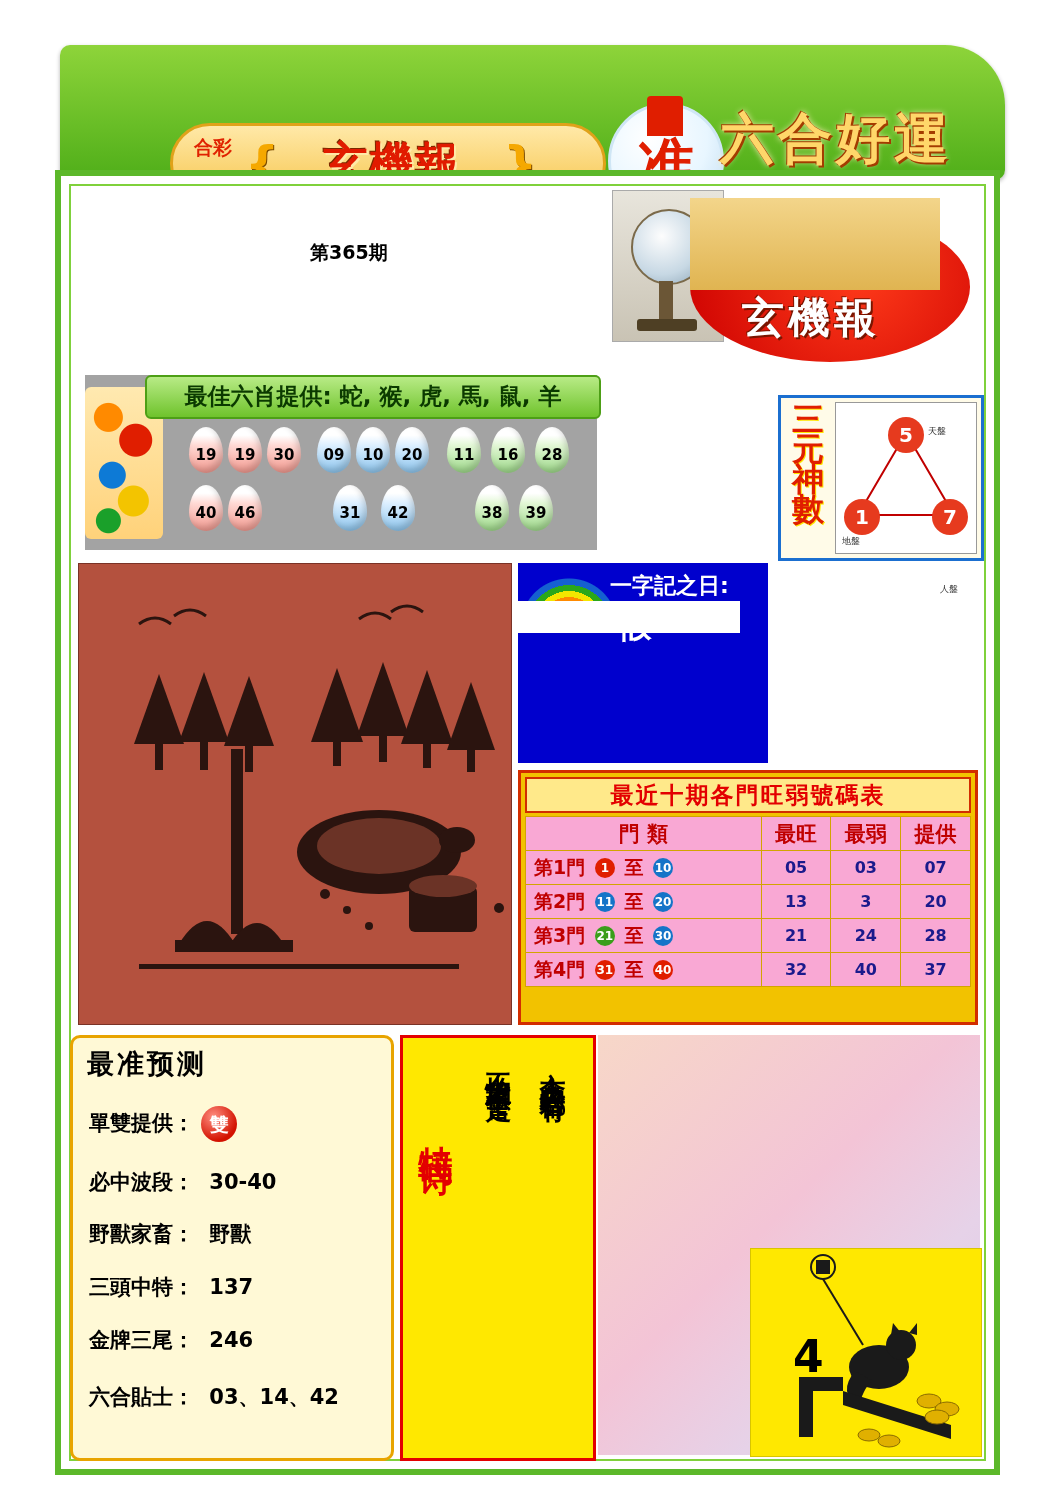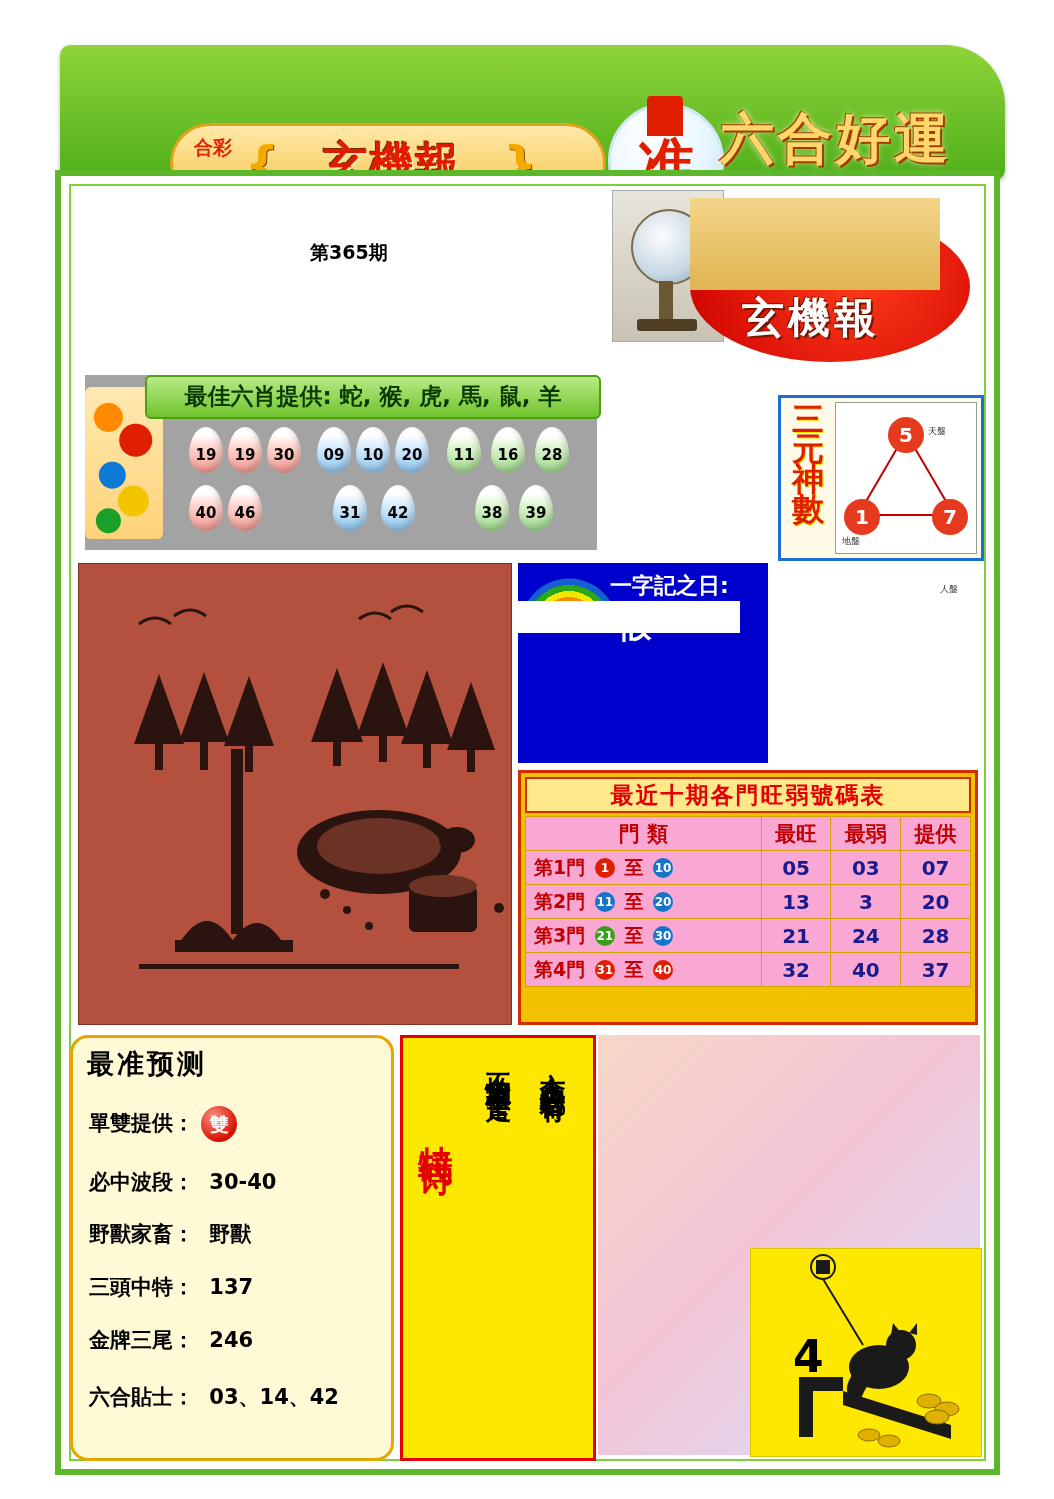--- a/index.html
+++ b/index.html
@@ -179,21 +179,21 @@
     position:absolute;left:518px;top:770px;width:460px;height:255px;
     background:#f2c200;border:3px solid #d22d00;padding:4px;box-sizing:border-box;
   }
   .tablebox .tb-title{
     height:32px;line-height:32px;text-align:center;font-size:23px;font-weight:bold;
     color:#e30000;background:#ffe98a;border:2px solid #d22d00;
     letter-spacing:2px;
   }
   table.wtab{width:100%;border-collapse:collapse;margin-top:3px;background:#f9a8d4;}
   table.wtab th,table.wtab td{
-    border:1px solid #d2a400;font-size:20px;text-align:center;height:31px;color:#1a1a8c;
+    border:1px solid #d2a400;font-size:16px;text-align:center;height:31px;color:#1a1a8c;
     font-weight:bold;
   }
   table.wtab th{color:#c00000;font-size:21px;}
   table.wtab td.gate{color:#c00000;text-align:left;padding-left:8px;font-size:19px;}
   .minib{
     display:inline-block;width:20px;height:20px;border-radius:50%;color:#fff;font-size:12px;
     line-height:20px;text-align:center;vertical-align:middle;margin:0 3px;
   }
   .minib.r{background:#e01e00;}
   .minib.b{background:#1574c8;}
@@ -212,21 +212,21 @@
     position:absolute;left:54px;top:4px;width:140px;height:150px;background:#fff;border:1px solid #999;
   }
   .sy-node{
     position:absolute;width:36px;height:36px;border-radius:50%;background:#e63a1e;
     color:#fff;font-size:20px;font-weight:bold;text-align:center;line-height:36px;
   }
   .sy-tag{position:absolute;font-size:9px;color:#333;}
   
   .predbox{
     position:absolute;left:70px;top:1035px;width:318px;height:420px;
-    background:#fff9d6;border:3px solid #e8a400;border-radius:18px;
+    background:#fff9d6;border:3px solid #e8a400;border-radius:10px;
   }
   .predbox .ptitle{
     position:absolute;left:14px;top:8px;font-size:27px;font-weight:bold;color:#000;
     letter-spacing:3px;
   }
   .prow{
     position:absolute;left:16px;font-size:21px;color:#000;font-weight:bold;white-space:nowrap;
   }
   .prow .val{color:#000;margin-left:8px;}
   .shuang{

